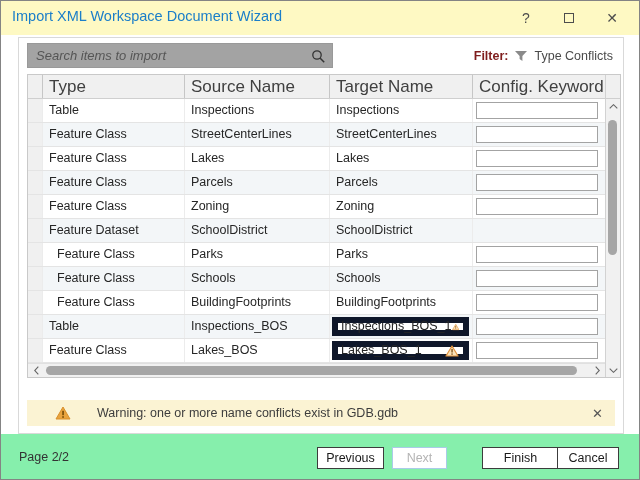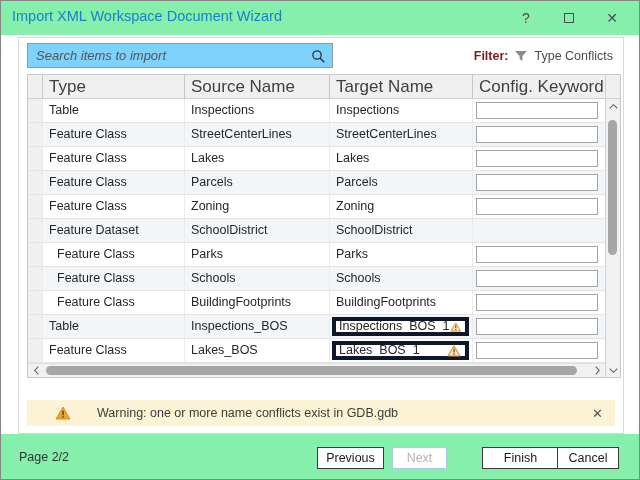--- a/index.html
+++ b/index.html
@@ -1,31 +1,31 @@
 <!DOCTYPE html>
 <html><head>
 <meta charset="utf-8">
 <style>
   html,body{margin:0;padding:0;background:#fff;}
   *{box-sizing:border-box;font-family:"Liberation Sans",sans-serif;}
   .dialog{position:relative;width:640px;height:480px;background:#fff;border:1px solid #848484;overflow:hidden;}
 
   
-  .titlebar{position:absolute;left:0;top:0;width:100%;height:34px;background:#86efac;}
+  .titlebar{position:absolute;left:0;top:0;width:100%;height:34px;background:#fef9c3;}
   .title{position:absolute;left:11px;top:7px;font-size:14.5px;color:#1b7ec9;}
   .win-controls{position:absolute;right:12px;top:0;height:34px;display:flex;align-items:center;}
   .win-btn{width:30px;height:30px;margin-left:13px;display:flex;align-items:center;justify-content:center;
            font-size:14px;color:#4d4d4d;cursor:default;}
   .win-btn.max span{display:block;width:10px;height:10px;border:1px solid #4d4d4d;}
 
   
   .panel{position:absolute;left:17px;top:36px;width:606px;height:397px;border:1px solid #d9d9d9;background:#fff;}
 
   
-  .searchbox{position:absolute;left:8px;top:5px;width:306px;height:25px;border:1px solid #999;background:#7dd3fc;}
+  .searchbox{position:absolute;left:8px;top:5px;width:306px;height:25px;border:1px solid #999;background:#a3a3a3;}
   .searchbox input{position:absolute;left:0;top:0;width:100%;height:100%;border:none;outline:none;
                    padding:0 26px 0 8px;font-size:13px;color:#333;background:transparent;}
   .searchbox input::placeholder{font-style:italic;color:#555;opacity:1;}
   .search-ic{position:absolute;right:6px;top:5px;}
   .filterbar{position:absolute;right:10px;top:5px;height:25px;display:flex;align-items:center;}
   .filter-label{font-size:12.5px;font-weight:bold;color:#7f1d1d;margin-right:6px;}
   .filter-ic{margin-right:6px;margin-top:1px;}
   .filter-value{font-size:12.5px;color:#4a4a4a;}
 
   
@@ -40,21 +40,21 @@
   .c-sel{width:15px;background:#f0f0f0;border-right:1px solid #d2d2d2;}
   .hdr .c-sel{background:#f0f0f0;}
   .c-type{width:142px;}
   .c-source{width:145px;}
   .c-target{width:143px;}
   .c-config{width:132px;border-right:none !important;}
   .row .cell{font-size:12.5px;color:#262626;line-height:23px;padding-left:6px;border-right:1px solid #ececec;}
   .row .c-sel{padding-left:0;}
   .row .cell.indent{padding-left:14px;}
   .row .c-target{position:relative;padding-left:6px;}
-  .conflict-box{position:absolute;left:2px;top:2px;right:3px;height:19px;border:4px solid #0f172a;background:#fff;
+  .conflict-box{position:absolute;left:2px;top:2px;right:3px;height:19px;border:6px solid #0f172a;background:#fff;
                 display:flex;align-items:center;justify-content:space-between;padding:0 4px 0 3px;}
   .conflict-box span{font-size:12.5px;color:#262626;line-height:17px;}
   .row .c-config{padding-left:0;display:flex;align-items:center;}
   .kw-input{width:122px;height:17px;margin-left:3px;border:1px solid #a3a3a3;background:#fff;outline:none;padding:0 3px;font-size:12px;}
 
   
   .vscroll{width:15px;display:flex;flex-direction:column;background:#f1f1f1;border-left:1px solid #d2d2d2;}
   .vs-corner{height:24px;background:#f0f0f0;border-bottom:1px solid #cfcfcf;}
   .vs-btn{height:14px;display:flex;align-items:center;justify-content:center;}
   .vs-track{flex:1;position:relative;}

